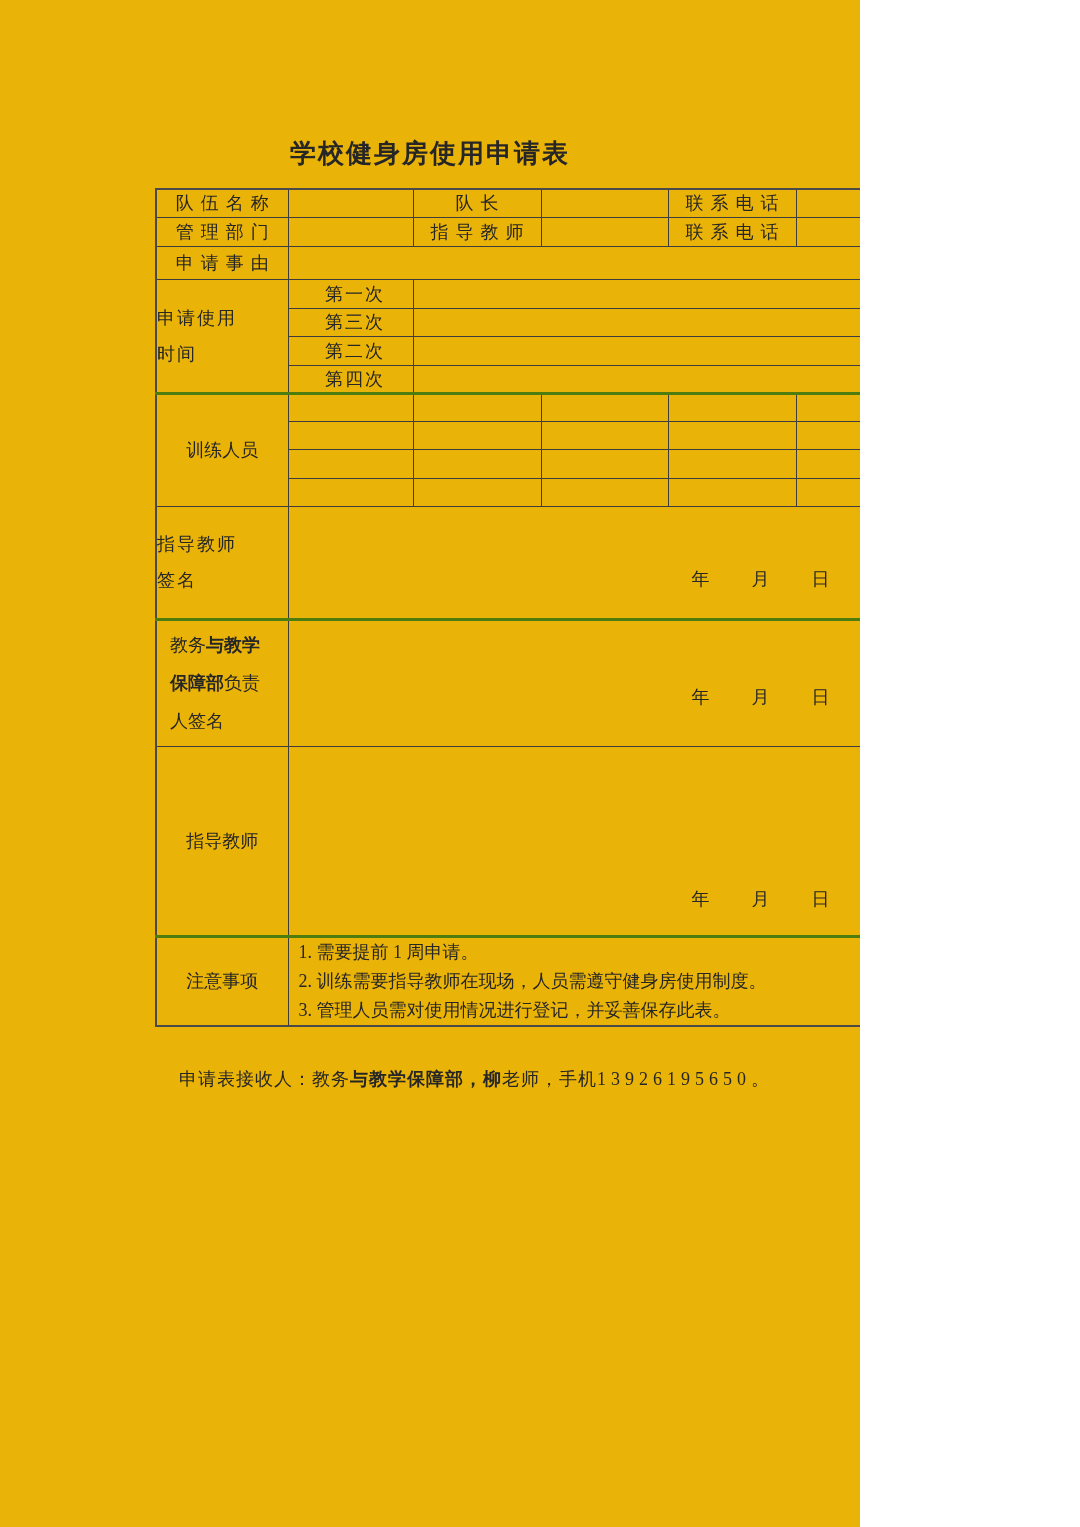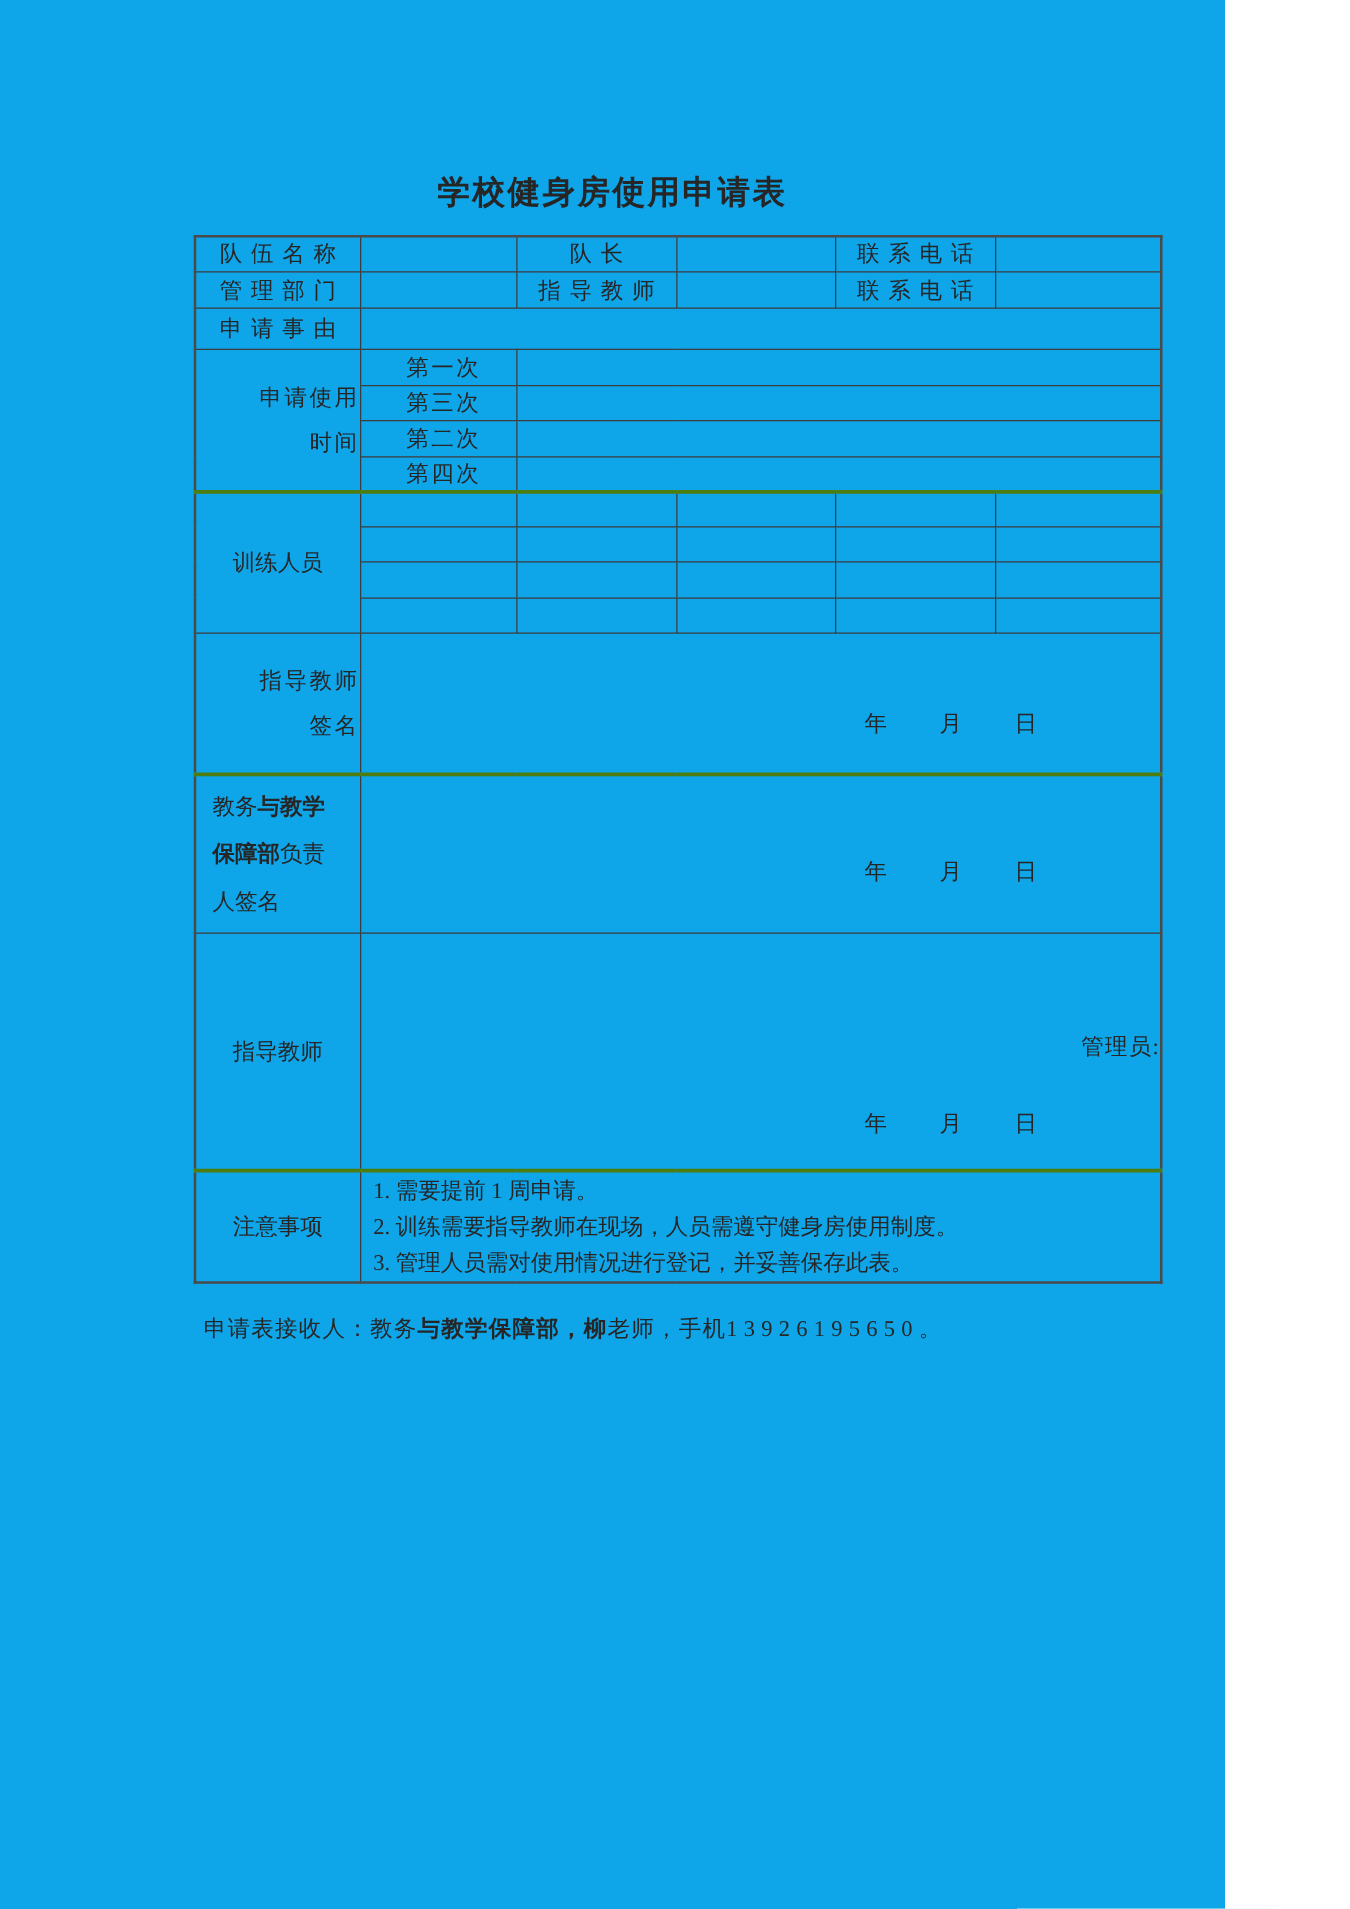--- a/index.html
+++ b/index.html
@@ -1,40 +1,40 @@
 <!DOCTYPE html>
 <html><head>
 <meta charset="utf-8">
 <style>
   html,body{margin:0;padding:0;background:#ffffff;}
-  .page{position:relative;width:980px;height:1527px;background:#0ea5e9;overflow:hidden;
+  .page{position:relative;width:860px;height:1527px;background:#eab308;overflow:hidden;
         font-family:"Liberation Serif","DejaVu Serif",serif;color:#262626;text-decoration:underline;}
   .title{position:absolute;top:136px;left:0;width:100%;text-align:center;margin:0;
          font-size:26px;font-weight:bold;letter-spacing:2px;}
   table.form{position:absolute;left:155px;top:188px;width:773px;border-collapse:collapse;
              table-layout:fixed;border:2px solid #4a4a4a;}
   td{border:1px solid #3d3d3d;padding:0;font-size:18px;vertical-align:middle;
      overflow:hidden;word-break:break-all;}
   tr.thick > td{border-top:3px solid #4d7c0f;}
   .lbl{text-align:center;margin-left:44px;}
   .spread{letter-spacing:7px;text-indent:7px;}
   .slot{text-align:center;padding-left:9px;letter-spacing:2px;}
-  .two-line div{line-height:36px;text-align:right;letter-spacing:2px;}
+  .two-line div{line-height:36px;text-align:left;letter-spacing:2px;}
   .dept-label{text-align:left;padding-left:13px;}
   .dept-label div{line-height:38px;}
   .bold-heiti{font-family:"Liberation Sans","DejaVu Sans",sans-serif;font-weight:bold;}
   .sign-cell{vertical-align:top;}
   .date-line{display:flex;gap:41px;padding-left:403px;letter-spacing:1px;}
   .pt60{padding-top:60px;}
   .pt64{padding-top:64px;}
   .admin-line{padding-left:403px;padding-top:78px;letter-spacing:1px;text-align:right;}
   .mt38{margin-top:38px;}
   .notes{vertical-align:middle;padding-left:10px;}
   .notes div{line-height:29px;}
-  .footer{position:absolute;left:163px;top:1051px;margin:0;font-size:18px;letter-spacing:1px;}
+  .footer{position:absolute;left:163px;top:1051px;margin:16px;font-size:18px;letter-spacing:1px;}
   .phone{letter-spacing:5px;}
 </style>
 </head>
 <body>
 
 <div class="page">
 
   <h1 class="title">学校健身房使用申请表</h1>
 
   <table class="form">

